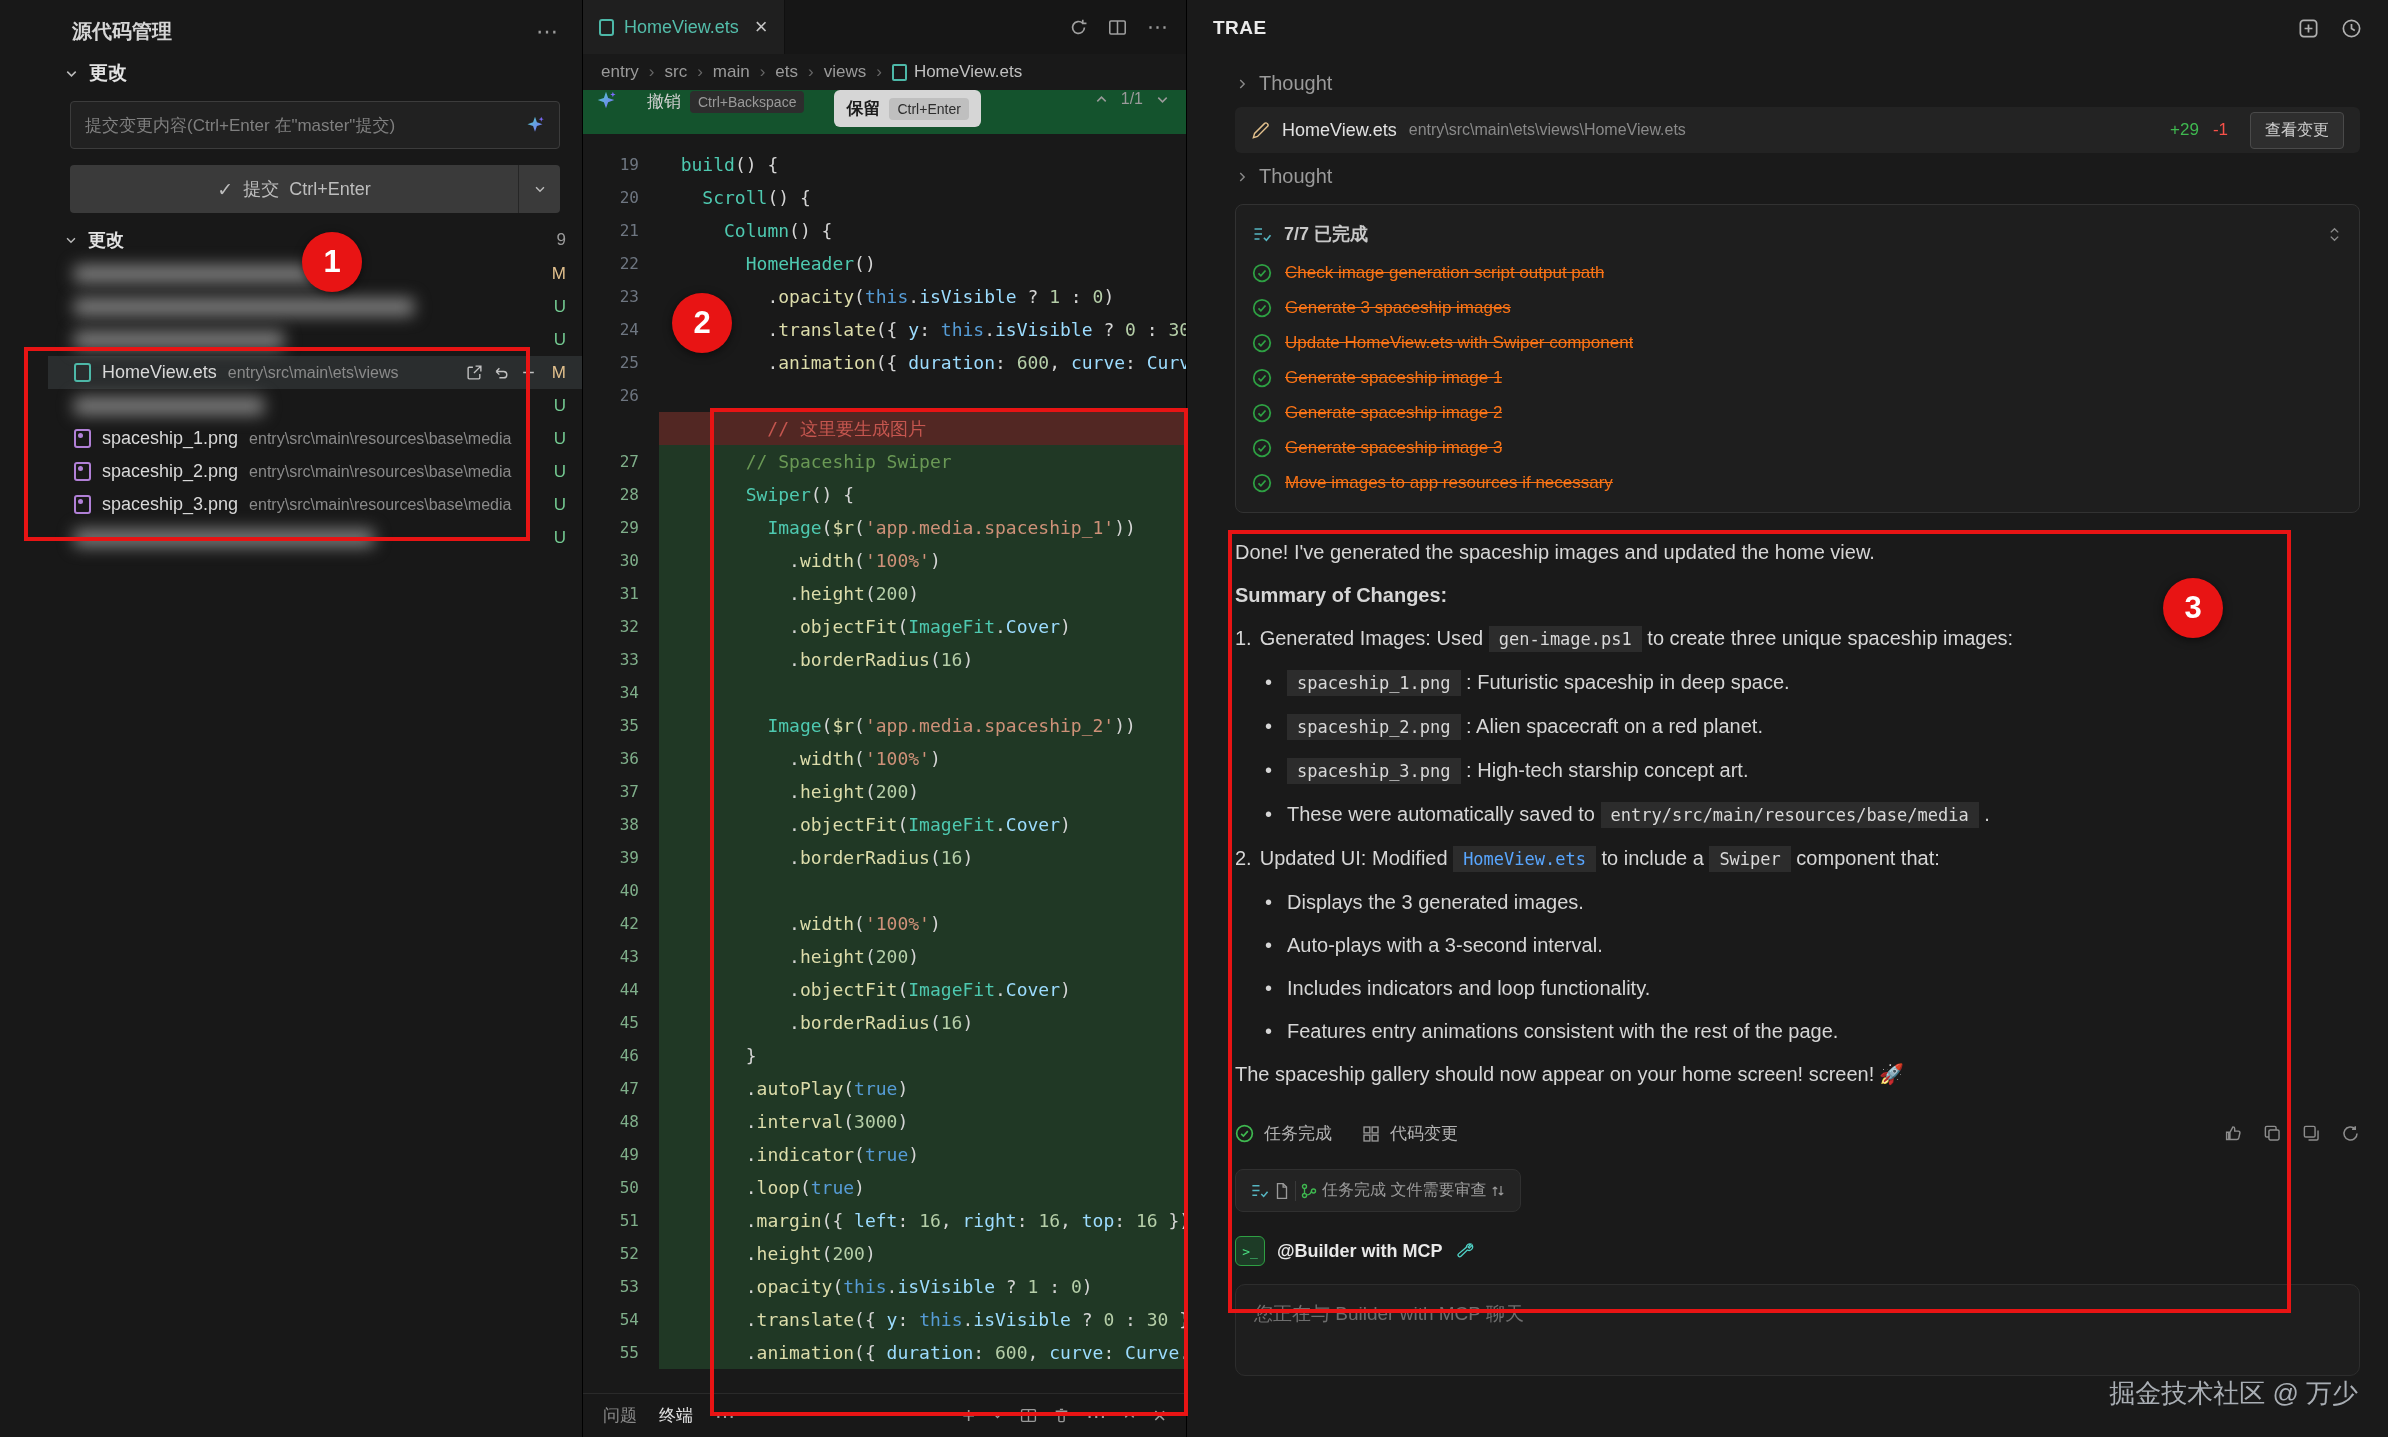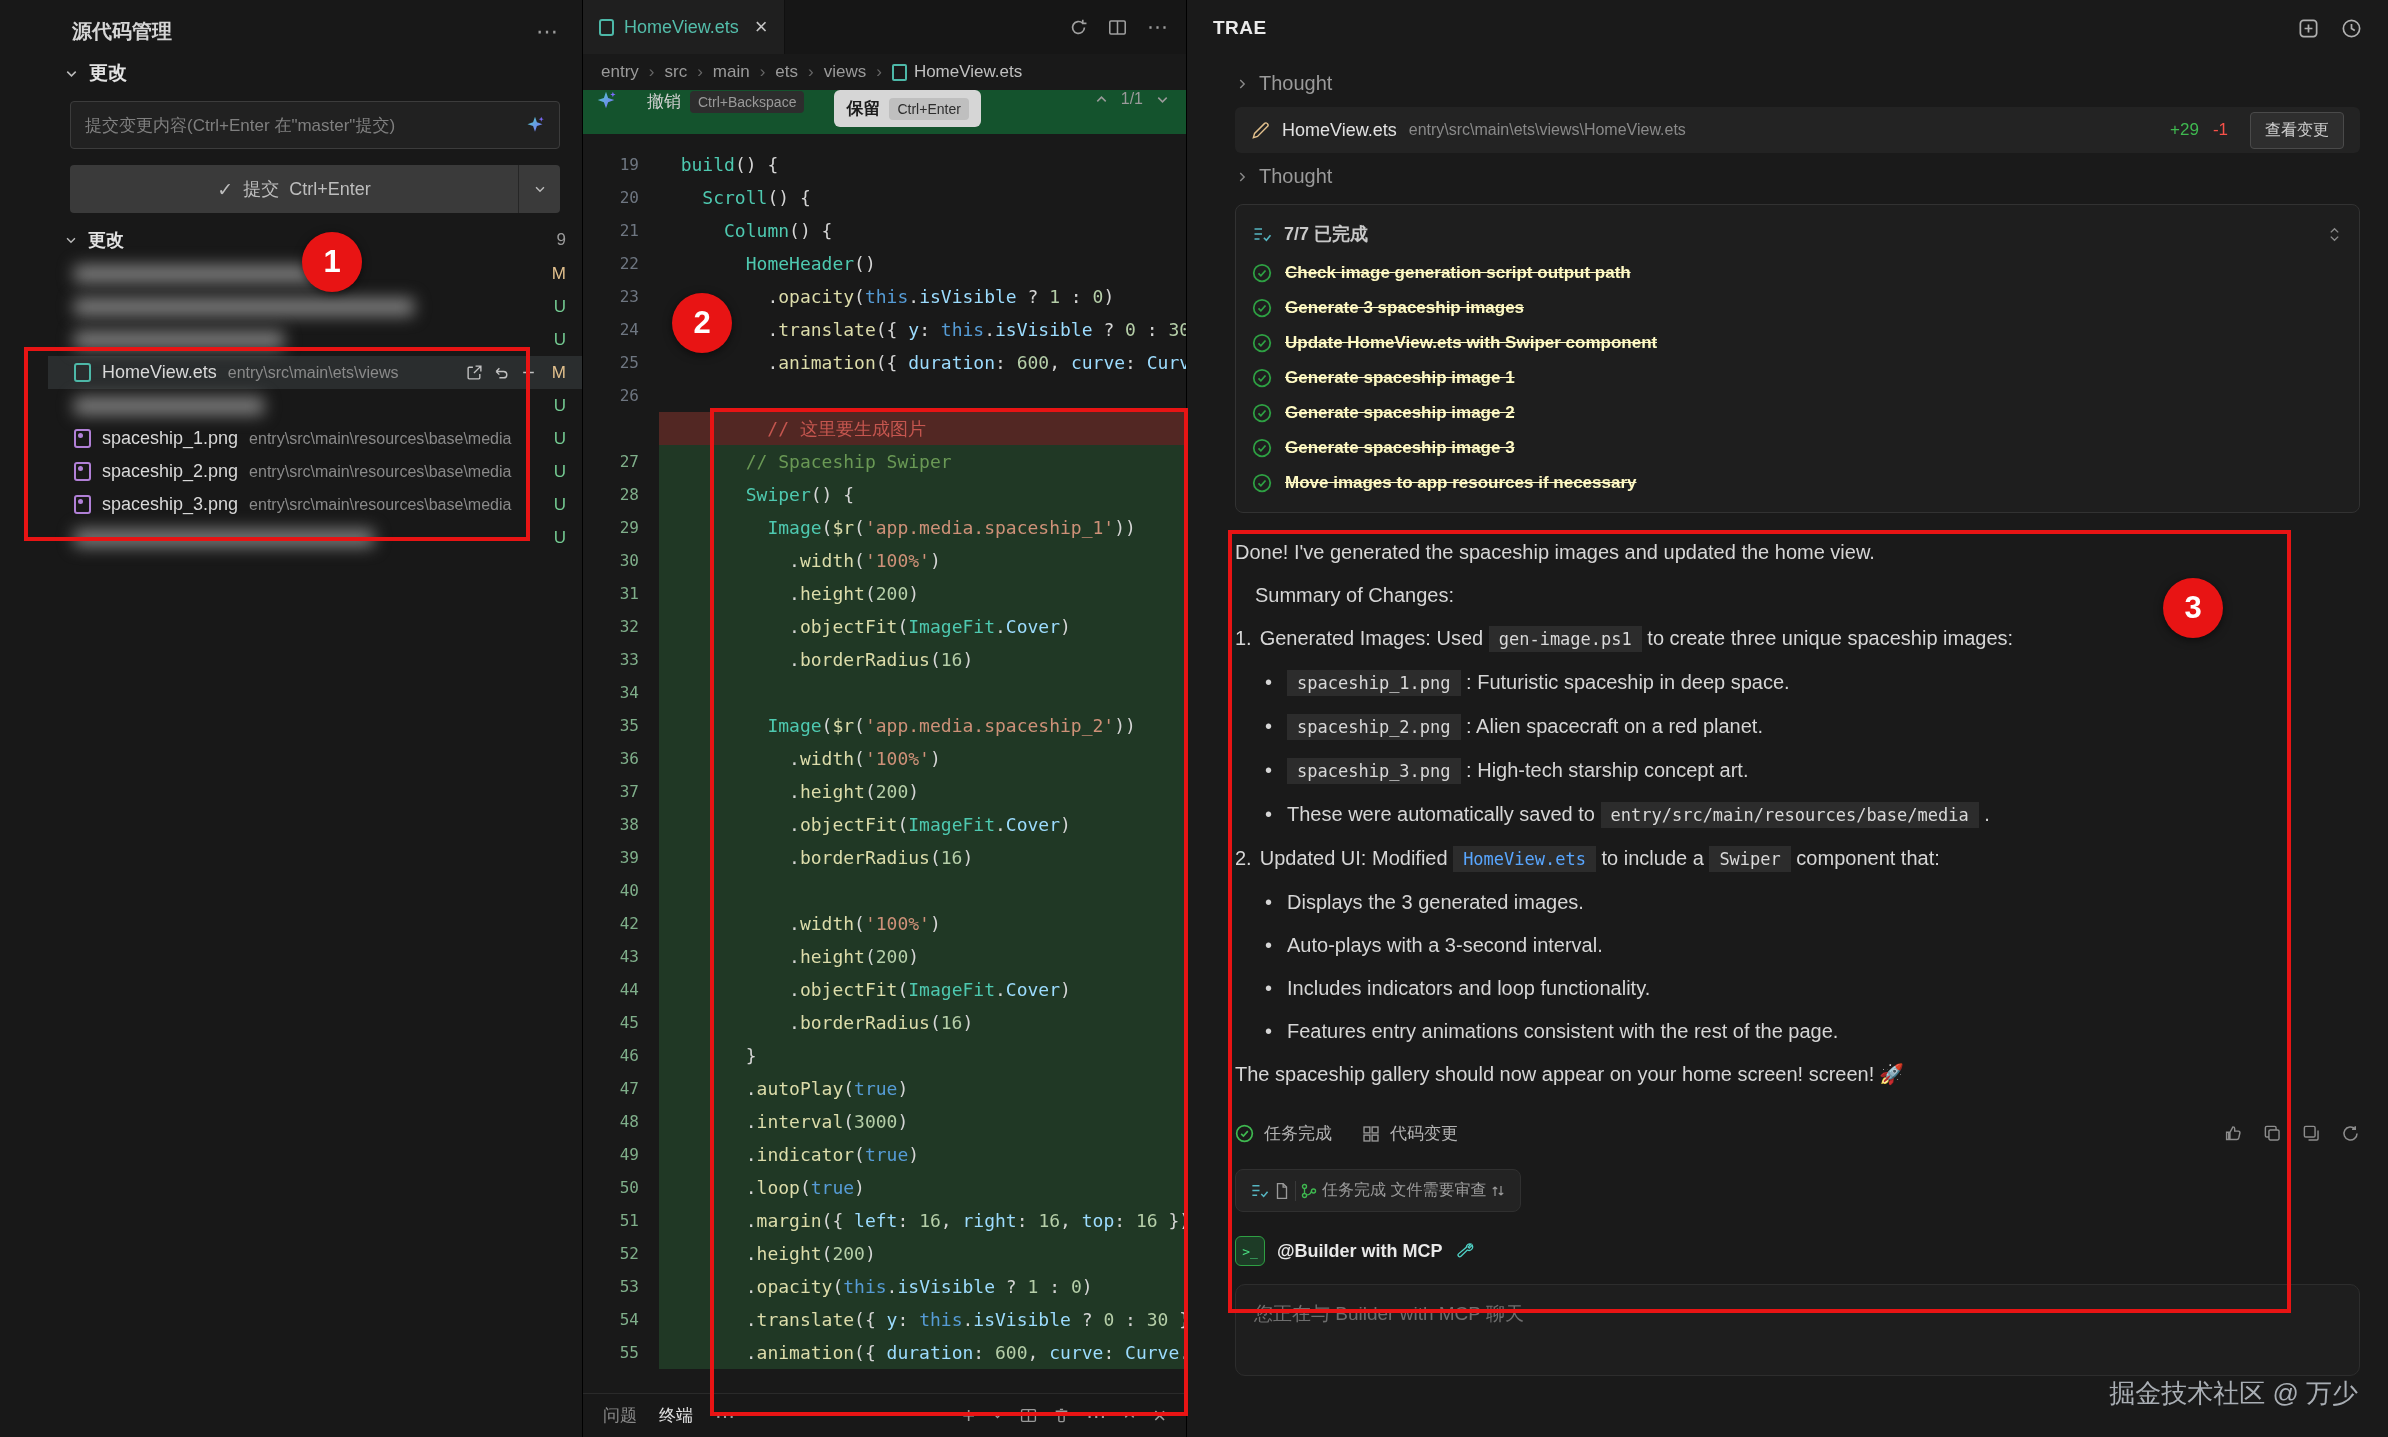--- a/index.html
+++ b/index.html
@@ -90,30 +90,30 @@
   .thought { display:flex; align-items:center; gap:10px; color:#9a9a9a; font-size:20px; padding:12px 0; }
   .fcard { display:flex; align-items:center; gap:12px; background:#232323; border-radius:6px; height:46px; padding:0 16px; }
   .fcard-name { color:#e2e2e2; font-size:18px; flex:none; }
   .fcard-path { color:#8a8a8a; font-size:16px; flex:1; min-width:0; white-space:nowrap; overflow:hidden; }
   .plus { color:#3fb950; font-size:17px; flex:none; } .minus { color:#f85149; font-size:17px; flex:none; margin-left:2px; }
   .view-btn { background:#2e2e2e; border:1px solid #4a4a4a; border-radius:4px; color:#cfcfcf; font-size:16px; padding:7px 14px; margin-left:10px; flex:none; }
   .taskcard { background:#1e1e1e; border:1px solid #323232; border-radius:8px; padding:8px 16px 12px; margin-top:4px; }
   .task-head { display:flex; align-items:center; gap:12px; height:42px; color:#c8c8c8; font-size:18px; font-weight:600; }
   .task-collapse { margin-left:auto; }
   .task-item { display:flex; align-items:center; gap:13px; height:35px; font-size:17px; }
-  .task-text { color:#fef9c3; text-decoration:line-through; white-space:nowrap; overflow:hidden;font-weight:bold; }
+  .task-text { color:#f97316; text-decoration:line-through; white-space:nowrap; overflow:hidden; }
   .msg { margin-top:24px; color:#d6d6d6; font-size:20px; }
   .mblk { margin:12px 0; line-height:31px; }
   .mblk.ul { padding-left:30px; display:flex; gap:15px; }
   .bullet { flex:none; }
   .mmark { margin-right:8px; }
   .chip { font-family:"DejaVu Sans Mono","Liberation Mono",monospace; font-size:17px; background:#2c2c2c; border-radius:0;
           padding:3px 10px; color:#d8d8d8; }
   .chip.accent { color:#58a6ff; }
-  .bold { font-weight:400;margin-left:20px; }
+  .bold { font-weight:700; }
   .msg-footer { display:flex; align-items:center; gap:30px; margin-top:32px; color:#b2b2b2; font-size:17px; }
   .mf-item { display:flex; align-items:center; gap:10px; }
   .mf-icons { margin-left:auto; display:flex; align-items:center; gap:20px; color:#8d8d8d; }
   .review-bar { display:inline-flex; align-items:center; gap:4px; background:#232323; border:1px solid #303030; border-radius:8px;
                 padding:10px 14px; margin-top:24px; color:#9a9a9a; font-size:16px; }
   .review-sep { width:1px; height:20px; background:#3a3a3a; }
   .agent-row { display:flex; align-items:center; gap:12px; margin-top:24px; }
   .agent-icon { width:30px; height:30px; border-radius:6px; background:#1d3b26; border:1px solid #2ea043; color:#4ade80;
                 display:flex; align-items:center; justify-content:center; font-size:13px;
                 font-family:"DejaVu Sans Mono",monospace; }

